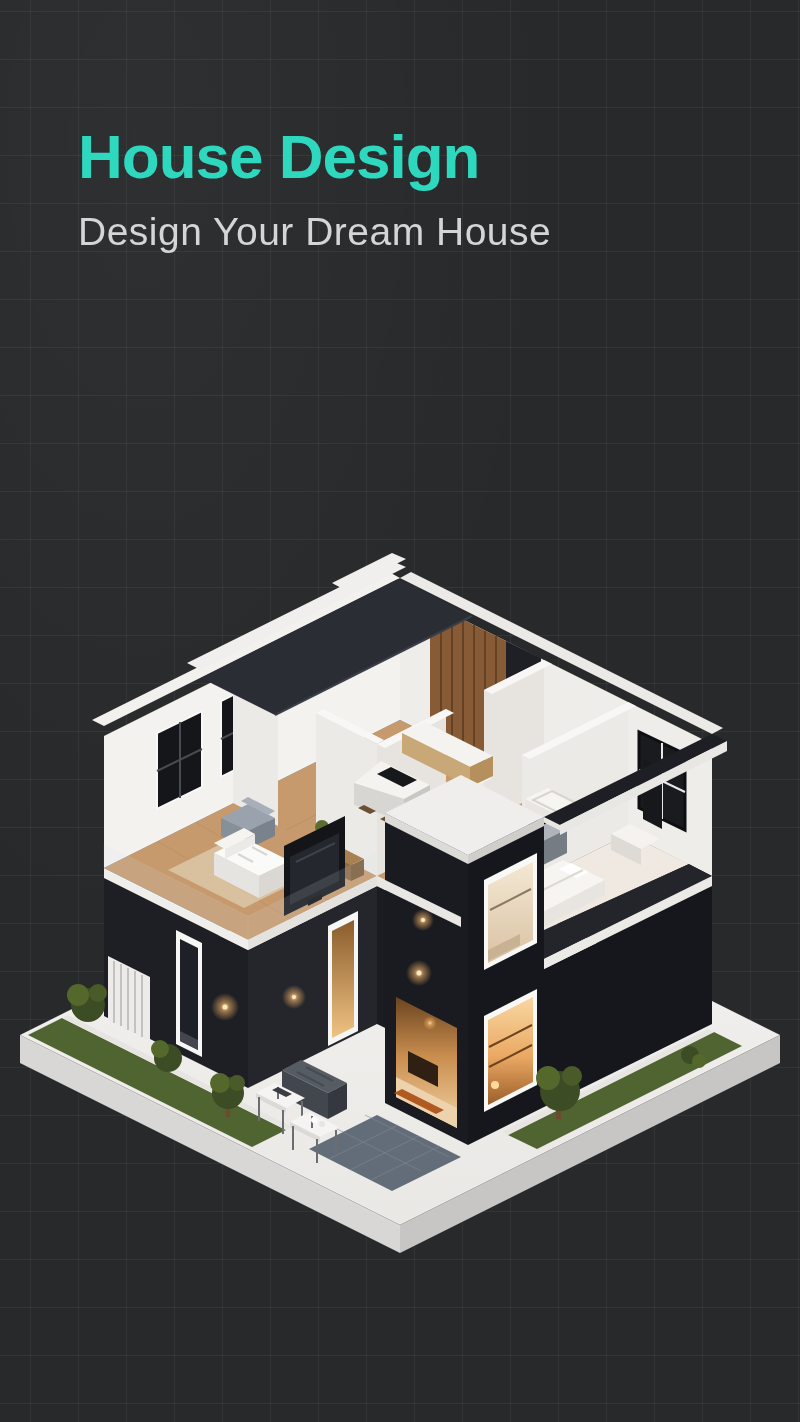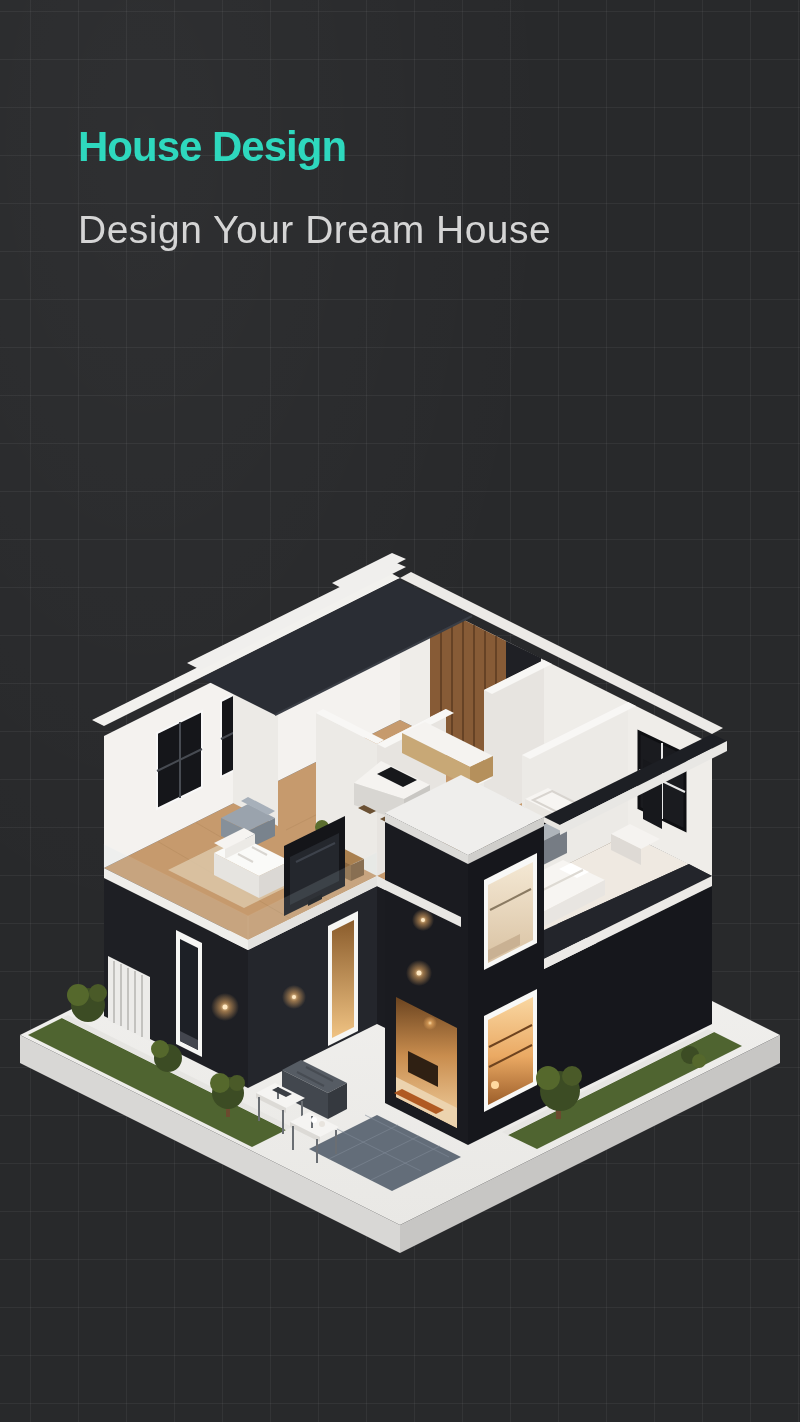--- a/index.html
+++ b/index.html
@@ -16,26 +16,26 @@
   .vignette{
     position:absolute;inset:0;pointer-events:none;
     background:radial-gradient(ellipse at 18% 10%, rgba(255,255,255,0.03), transparent 45%);
   }
   .hero{position:absolute;left:78px;top:96px;z-index:2;}
   .hero .t1{
     font-size:108px;line-height:0.95;font-weight:700;letter-spacing:-3px;
     color:#2ed8be;
   }
   .hero .t2{
-    font-size:42px;line-height:1;font-weight:700;letter-spacing:-1px;
+    font-size:62px;line-height:1;font-weight:700;letter-spacing:-1px;
     color:#2ed8be;margin-top:30px;
   }
   .hero .tagline{
     font-size:39px;line-height:1;font-weight:400;letter-spacing:0.5px;
-    color:#d5d5d5;margin-top:42px;
+    color:#d5d5d5;margin-top:24px;
   }
   .house-wrap{position:absolute;left:0;top:0;width:800px;height:1422px;z-index:1;}
   svg{display:block;}
 </style>
 </head>
 <body>
 
 <div class="vignette"></div>
 
 <div class="hero">

